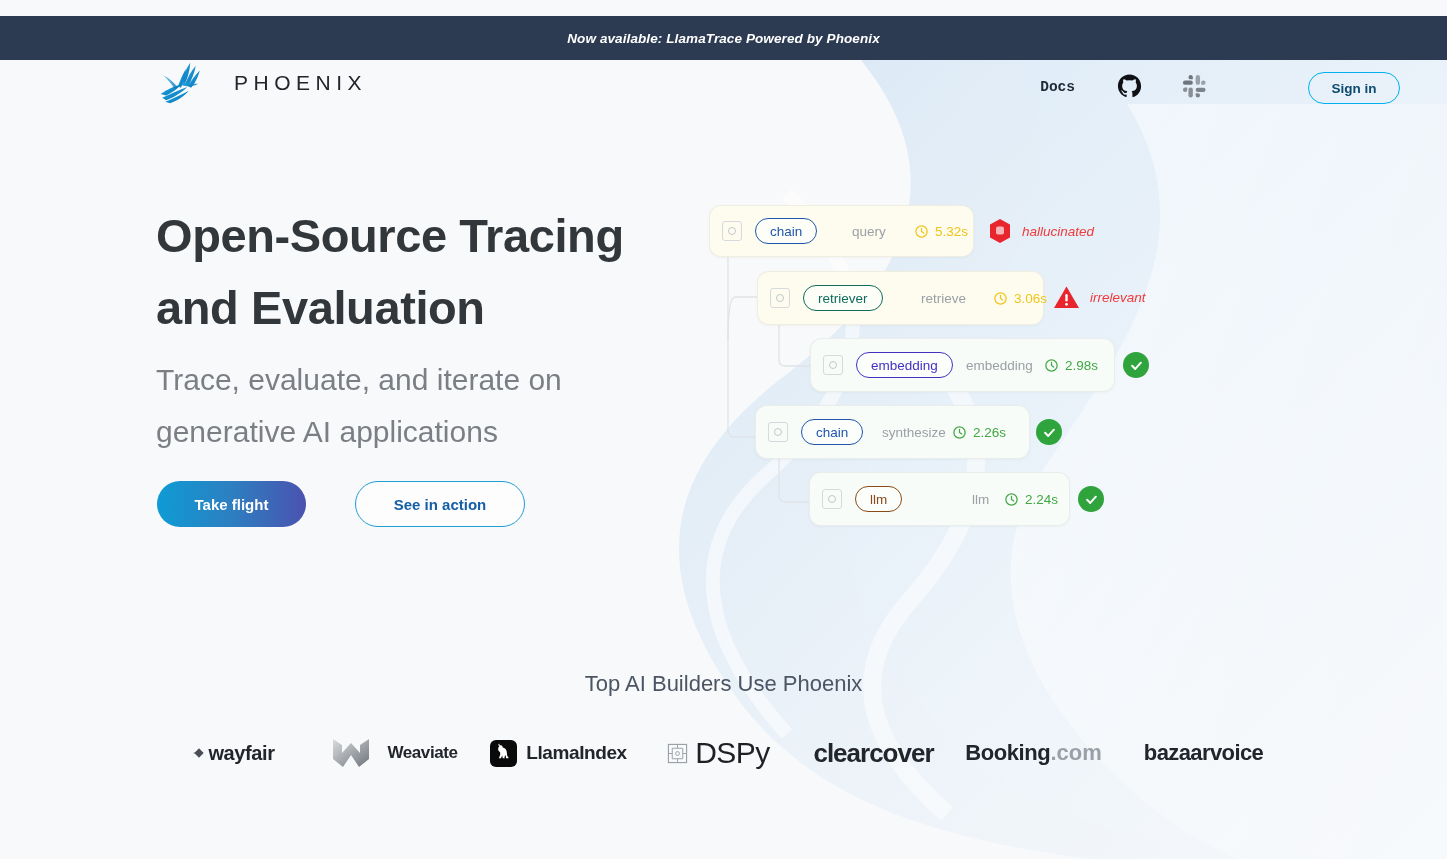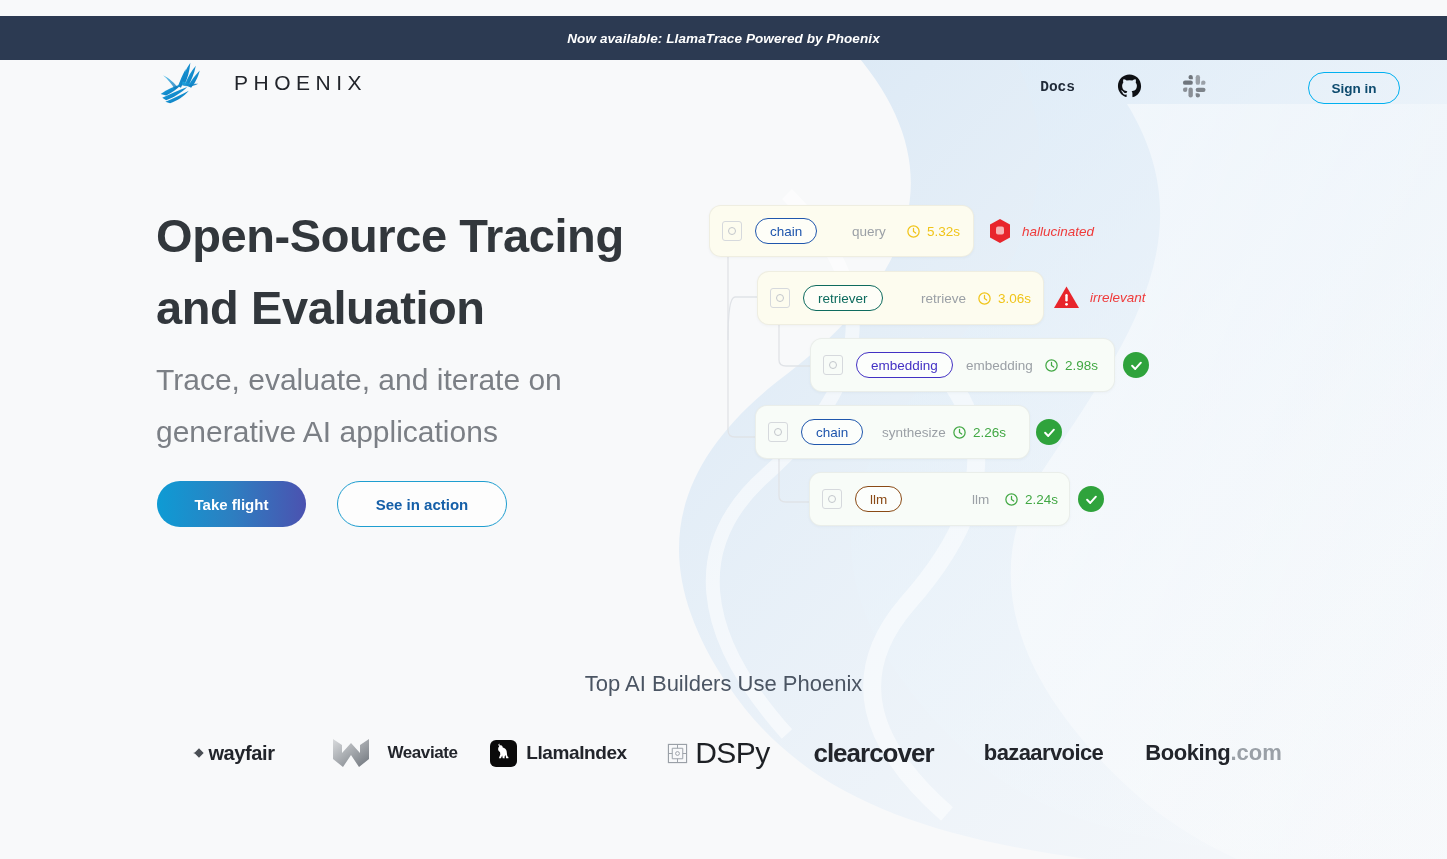--- a/index.html
+++ b/index.html
@@ -84,21 +84,21 @@
     font-weight: bold; color: #32373c;
     letter-spacing: -0.4px;
   }
   .hero-sub {
     margin-top: 10px;
     font-size: 30px; line-height: 52px;
     color: #7b7f85; font-weight: 400;
   }
   .cta-row {
     position: absolute; left: 157px; top: 481px;
-    display: flex; gap: 31px; z-index: 6;
+    display: flex; gap: 49px; z-index: 6;
   }
   .btn-primary {
     width: 149px; height: 46px; border-radius: 24px;
     background: linear-gradient(90deg, #0e9bd4 0%, #2d7fc1 50%, #4b52b0 100%);
     color: #fff; font-size: 15px; font-weight: bold;
     display:flex; align-items:center; justify-content:center;
     border: none; cursor: pointer;
   }
   .btn-outline {
     width: 170px; height: 46px; border-radius: 24px;
@@ -287,42 +287,42 @@
     </svg>
   </div>
 
   <div id="span-layer">
       <div class="span-card" style="left: 709px; top: 205px; width: 265px; height: 52px; background: rgb(253, 252, 239); z-index: 6;">
         <div class="toggle-box" style="margin-left:12px">
          <span class="toggle-dot"></span>
        </div>
        <div class="pill" style="margin-left:13px;border-color:#1f56ad;color:#1f56ad">chain</div>
        <div class="span-op" style="position:absolute;left:142px">query</div>
-       <div class="lat-wrap" style="position:absolute;left:196px">
+       <div class="lat-wrap" style="position:absolute;left:204px">
          <svg width="15" height="15" viewBox="0 0 24 24" fill="none" stroke="#f0c419" stroke-width="2">
             <circle cx="12" cy="12" r="9"></circle>
             <path d="M12 7 v5 l3.5 2.5" stroke-linecap="round"></path>
           </svg>
          <span class="lat-text" style="color:#f0c419">5.32s</span>
        </div>
       </div>
       <div class="status-badge" style="left: 988px; top: 218px; z-index: 7;">
         <svg width="24" height="26" viewBox="0 0 24 26">
            <path d="M12 1 L22 6.5 V19.5 L12 25 L2 19.5 V6.5 Z" fill="#e8252c"></path>
            <rect x="8" y="8.5" width="8" height="8" rx="2" fill="#ffffff" opacity="0.65"></rect>
          </svg>
          <span class="status-label" style="color:#ef3b3b">hallucinated</span>
       </div>
       <div class="span-card" style="left: 757px; top: 271px; width: 287px; height: 54px; background: rgb(253, 252, 239); z-index: 6;">
         <div class="toggle-box" style="margin-left:12px">
          <span class="toggle-dot"></span>
        </div>
        <div class="pill" style="margin-left:13px;border-color:#0e6b5e;color:#0e6b5e">retriever</div>
        <div class="span-op" style="position:absolute;left:163px">retrieve</div>
-       <div class="lat-wrap" style="position:absolute;left:219px">
+       <div class="lat-wrap" style="position:absolute;left:235px">
          <svg width="15" height="15" viewBox="0 0 24 24" fill="none" stroke="#f0c419" stroke-width="2">
             <circle cx="12" cy="12" r="9"></circle>
             <path d="M12 7 v5 l3.5 2.5" stroke-linecap="round"></path>
           </svg>
          <span class="lat-text" style="color:#f0c419">3.06s</span>
        </div>
       </div>
       <div class="status-badge" style="left: 1053px; top: 285px; z-index: 7;">
         <svg width="27" height="25" viewBox="0 0 27 25">
            <path d="M13.5 1.5 L26 23 H1 Z" fill="#e8252c"></path>
@@ -434,24 +434,24 @@
         <path d="M11 1.5 v4 M11 16.5 v4 M1.5 11 h4 M16.5 11 h4 M5.5 5.5 h11 v11 h-11 z" fill="none" stroke="#9aa0a7" stroke-width="1"></path>
         <circle cx="11" cy="11" r="2" fill="none" stroke="#9aa0a7" stroke-width="1"></circle>
       </svg>
       <span style="font-size:30px;color:#1d2024;font-weight:400;letter-spacing:-0.5px">DSPy</span>
     </div>
 
     <div class="logo-item" style="width:160px">
       <span class="brand-text" style="font-size:26px;letter-spacing:-1px">clearcover</span>
     </div>
 
-    <div class="logo-item" style="width:180px">
-      <span class="brand-text" style="font-size:22px;letter-spacing:-0.6px">bazaarvoice</span>
-    </div>
-
     <div class="logo-item" style="width:160px">
       <span class="brand-text" style="font-size:22px">Booking</span>
         <span style="font-size:22px;color:#9aa0a7;font-weight:bold">.com</span>
     </div>
 
+    <div class="logo-item" style="width:180px">
+      <span class="brand-text" style="font-size:22px;letter-spacing:-0.6px">bazaarvoice</span>
+    </div>
+
   </div>
 
 </div>
 
 </body></html>

